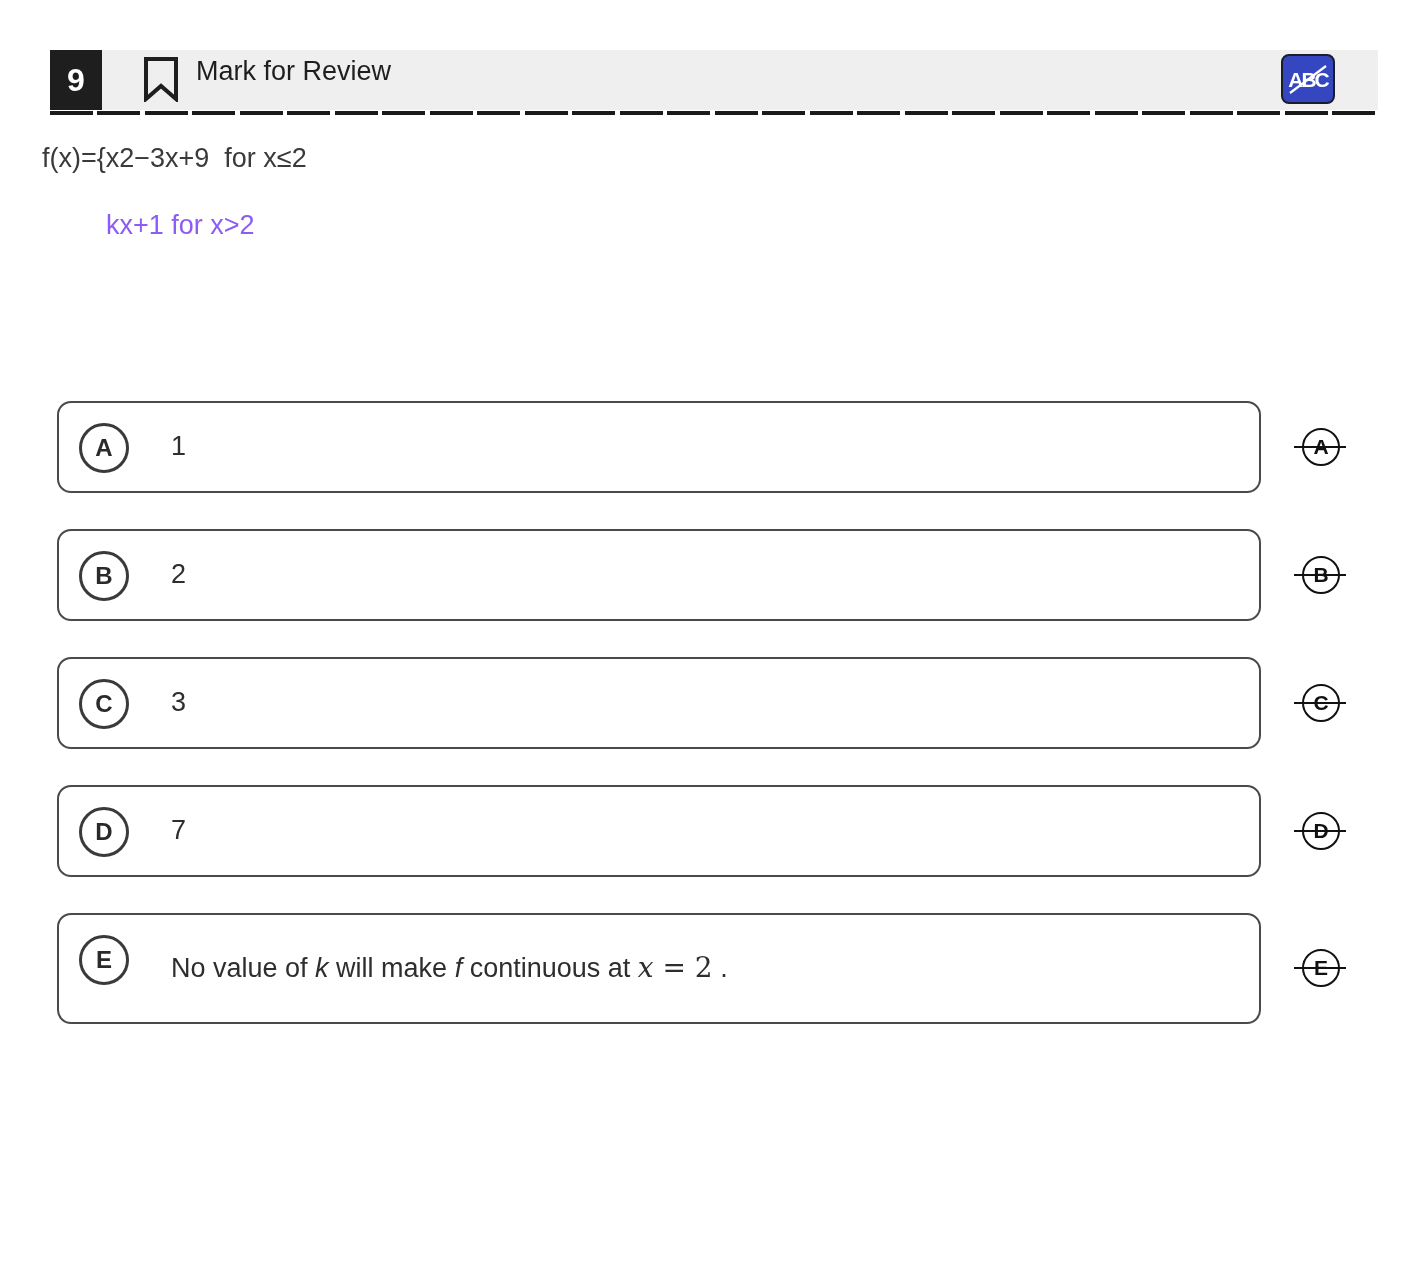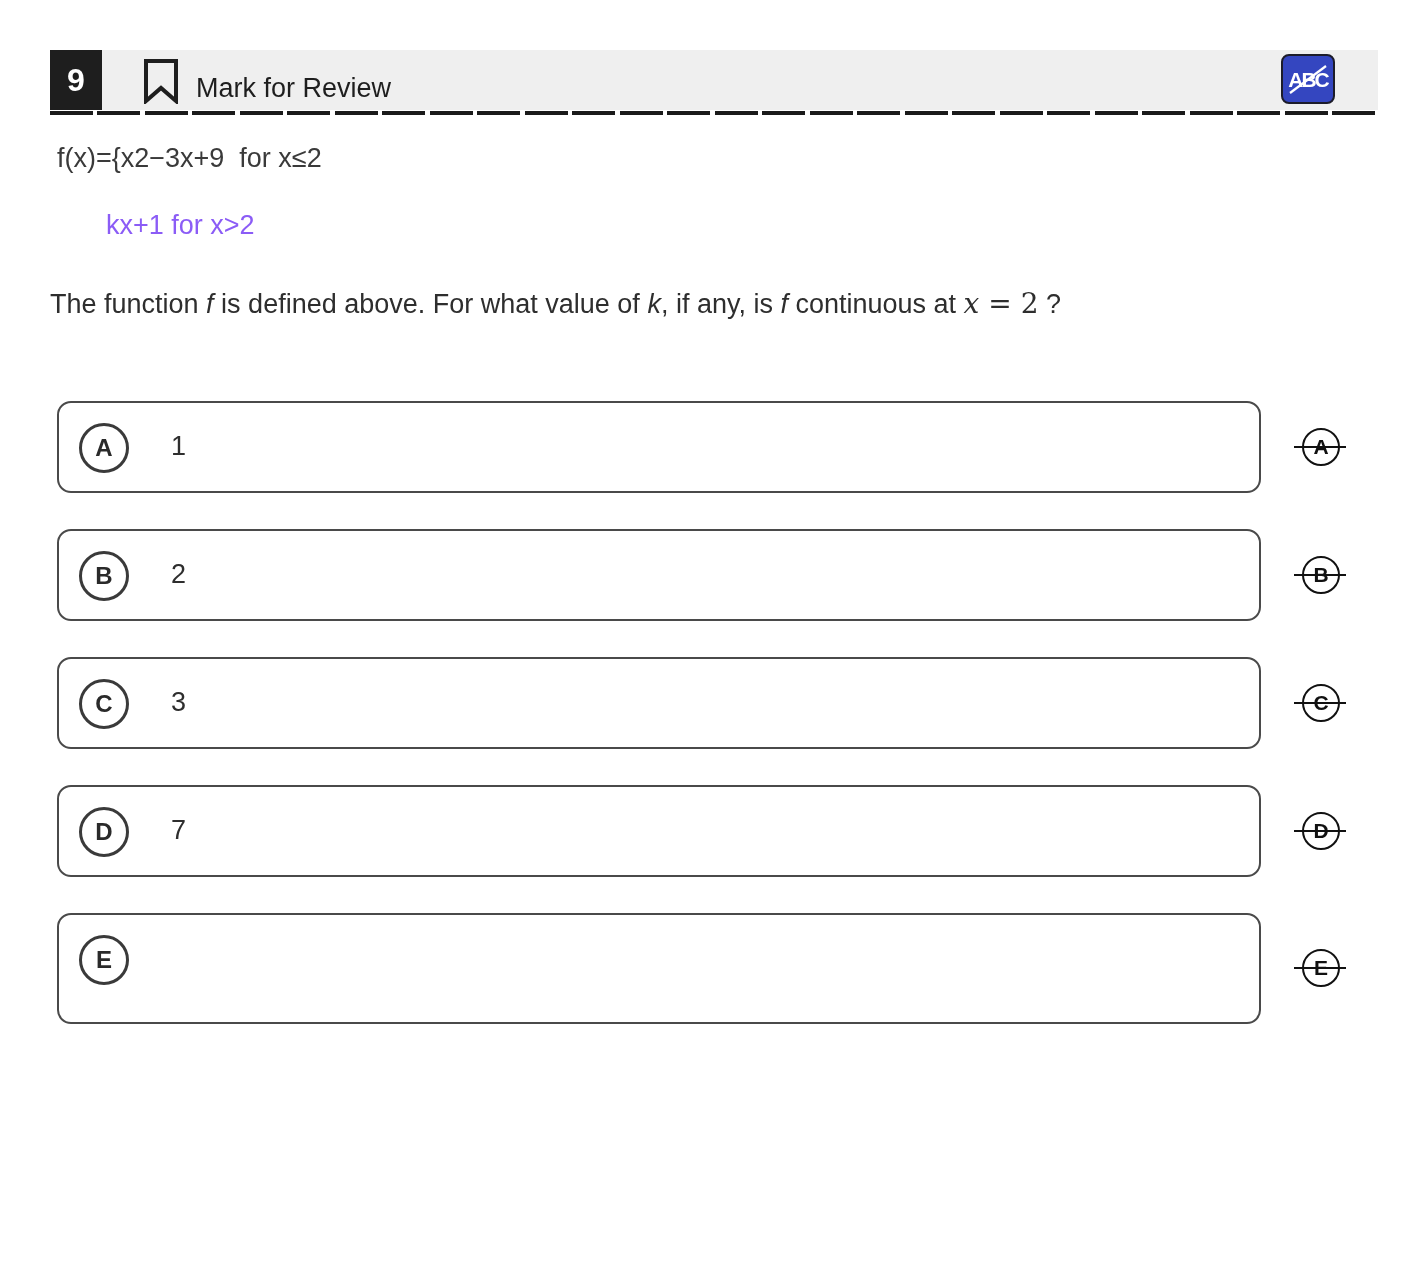--- a/index.html
+++ b/index.html
@@ -28,21 +28,21 @@
     background: #1e1e1e;
     color: #ffffff;
     font-size: 32px;
     font-weight: bold;
     display: flex; align-items: center; justify-content: center;
   }
   .mark-review {
     position: absolute;
     left: 92px; top: 6px;
     height: 48px;
-    display: flex; align-items: flex-end;
+    display: flex; align-items: flex-start;
     cursor: pointer;
   }
   .bookmark-icon { width: 38px; height: 46px; display: block; }
   .mark-label {
     margin-left: 16px;
     font-size: 27px;
     color: #1e1e1e;
   }
   .abc-btn {
     position: absolute;
@@ -61,21 +61,21 @@
   .separator {
     position: absolute;
     left: 50px; top: 111px;
     width: 1328px; height: 4px;
     background-image: repeating-linear-gradient(to right, #1a1a1a 0, #1a1a1a 43px, transparent 43px, transparent 47.5px);
   }
 
   
   .fdef-line1 {
     position: absolute;
-    left: 57px; top: 143px;
+    left: 42px; top: 143px;
     font-size: 27px;
     color: #3a3a3a;
     white-space: pre;
     text-align: center;
   }
   .fdef-line2 {
     position: absolute;
     left: 106px; top: 210px;
     font-size: 27px;
     color: #8b5cf6;
@@ -174,21 +174,20 @@
         <line x1="5" y1="32" x2="41" y2="5" stroke="#ffffff" stroke-width="2.2"></line>
       </svg>
     </div>
   </div>
 
   <div class="separator"></div>
 
   <div class="fdef-line1">f(x)={x2−3x+9  for x≤2</div>
   <div class="fdef-line2">kx+1 for x&gt;2</div>
 
-  <div class="question"><span>The function </span><span class="it">f</span><span> is defined above. For what value of </span><span class="it">k</span><span>, if any, is </span><span class="it">f</span><span> continuous at </span><span class="math"><span class="mv">x</span><span> = </span><span>2</span></span><span> ?</span></div>
 
   <div class="choice" style="top:401px;height:92px;">
     <div class="choice-letter" style="top:20px;">A</div>
     <div class="choice-text" style="top:28px;">1</div>
   </div>
   <div class="eliminate" style="top:427px;">
     <div class="circ">A</div>
     <div class="strike"></div>
   </div>
 
@@ -214,19 +213,20 @@
     <div class="choice-letter" style="top:20px;">D</div>
     <div class="choice-text" style="top:28px;">7</div>
   </div>
   <div class="eliminate" style="top:811px;">
     <div class="circ">D</div>
     <div class="strike"></div>
   </div>
 
   <div class="choice" style="top:913px;height:111px;">
     <div class="choice-letter" style="top:20px;">E</div>
+    <div class="choice-text" style="top:36px;"><span>No value of </span><span class="it">k</span><span> will make </span><span class="it">f</span><span> continuous at </span><span class="math"><span class="mv">x</span><span> = </span><span>2</span></span><span> .</span></div>
   </div>
   <div class="eliminate" style="top:948px;">
     <div class="circ">E</div>
     <div class="strike"></div>
   </div>
 
 </div>
 
 </body></html>

